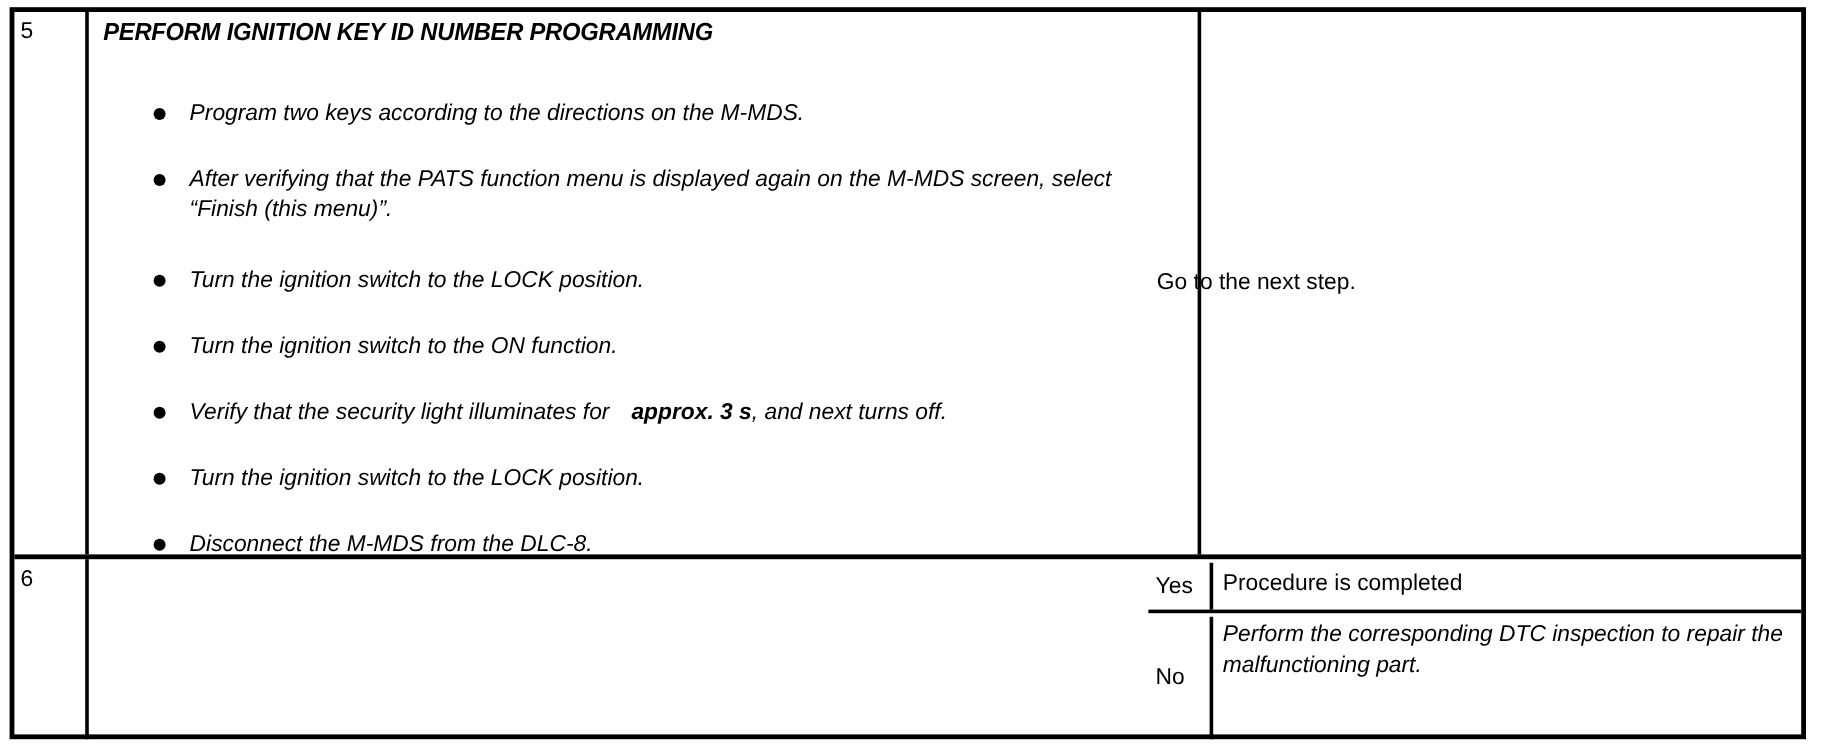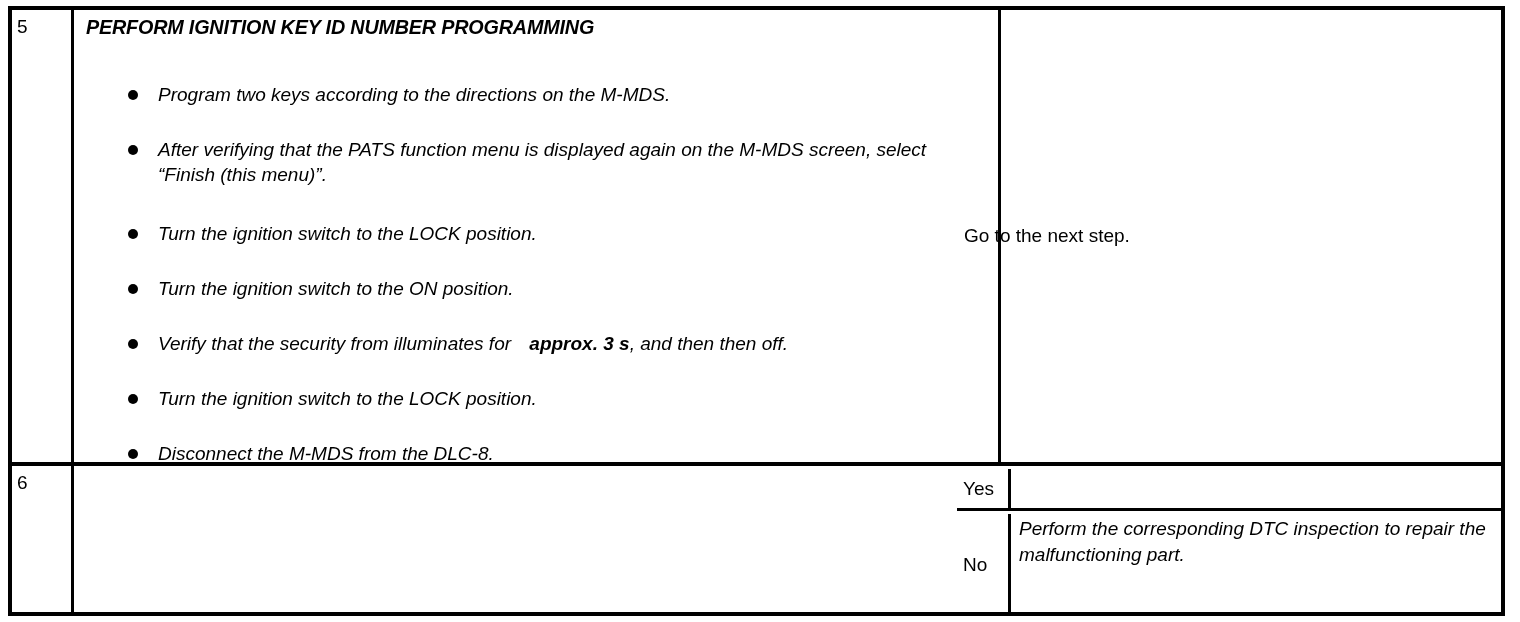--- a/index.html
+++ b/index.html
@@ -182,25 +182,25 @@
         <li class="bullet" style="top:72px">
           <span class="dot"></span>
           <span class="btext">Program two keys according to the directions on the M-MDS.</span>
         </li>
         <li class="bullet" style="top:211px">
           <span class="dot"></span>
           <span class="btext">Turn the ignition switch to the LOCK position.</span>
         </li>
         <li class="bullet" style="top:266px">
           <span class="dot"></span>
-          <span class="btext">Turn the ignition switch to the ON position.</span>
+          <span class="btext">Turn the ignition switch to the ON function.</span>
         </li>
         <li class="bullet" style="top:321px">
           <span class="dot"></span>
-          <span class="btext"><span>Verify that the security from illuminates for </span><b>approx. 3 s</b><span>, and then then off.</span></span>
+          <span class="btext"><span>Verify that the security light illuminates for </span><b>approx. 3 s</b><span>, and next turns off.</span></span>
         </li>
         <li class="bullet" style="top:376px">
           <span class="dot"></span>
           <span class="btext">Turn the ignition switch to the LOCK position.</span>
         </li>
         <li class="bullet" style="top:431px">
           <span class="dot"></span>
           <span class="btext">Disconnect the M-MDS from the DLC-8.</span>
         </li>
       </ul>
@@ -212,20 +212,21 @@
   </div>
 
   <div class="row row-6">
 
     <div class="cell-num">6</div>
 
 
     <div class="cell-result">
       <div class="answer-row r-yes">
         <div class="ans-key">Yes</div>
+        <div class="ans-val">Procedure is completed</div>
       </div>
       <div class="answer-row r-no">
         <div class="ans-key">No</div>
         <div class="ans-val top-align">Perform the corresponding DTC inspection to repair the malfunctioning part.</div>
       </div>
     </div>
   </div>
 
 </div>
 

